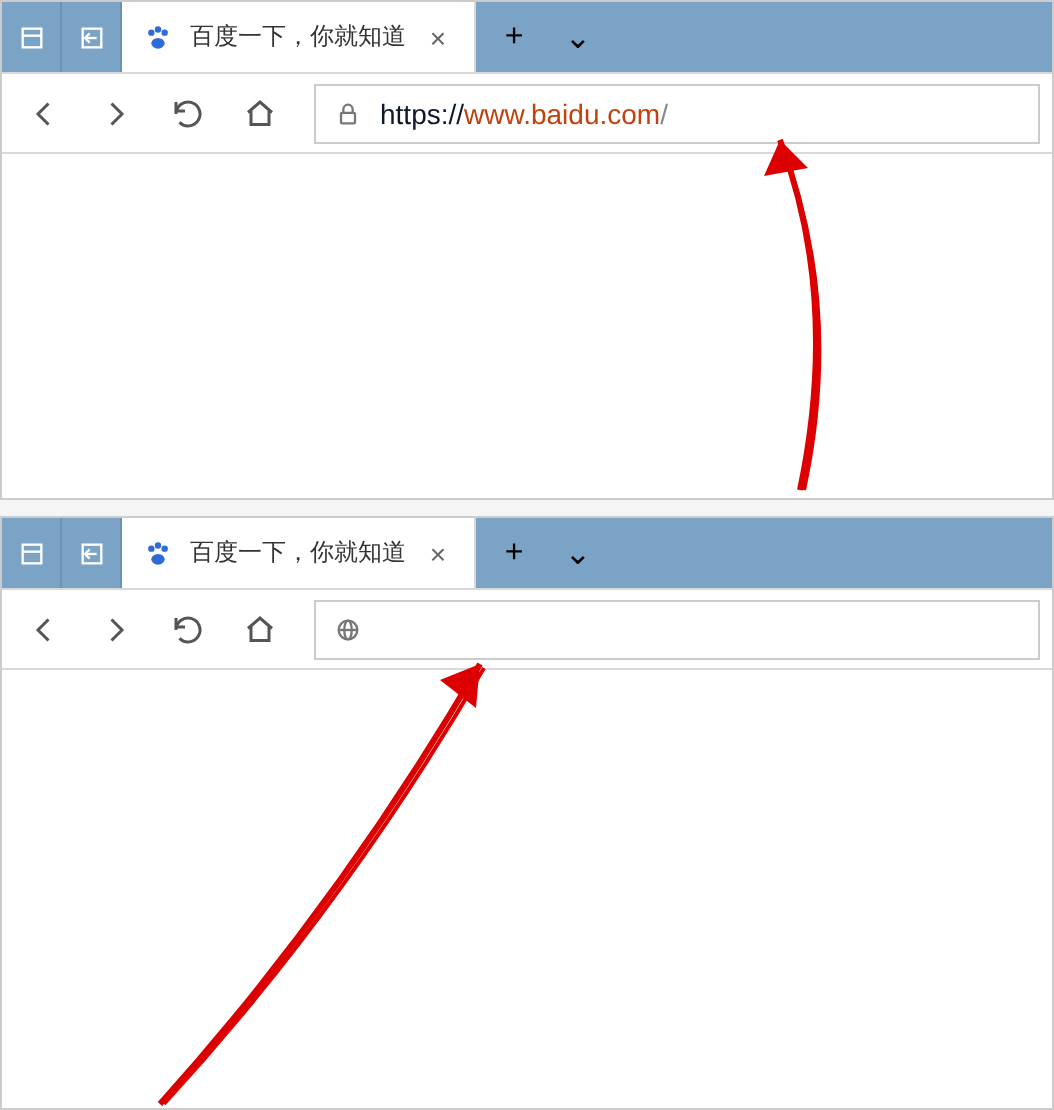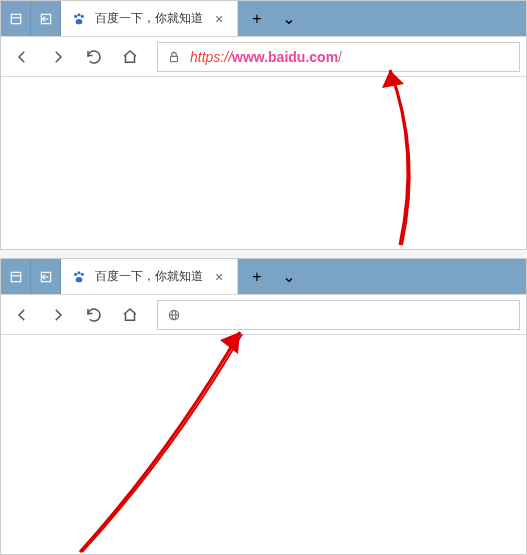--- a/index.html
+++ b/index.html
@@ -134,22 +134,22 @@
       align-items: center;
       justify-content: center;
       color: #777;
     }
     .addr-icon svg { width: 14px; height: 14px; }
     .addr {
       flex: 1;
       font-size: 14px;
       color: #333;
     }
-    .addr .proto { color: #ef4444; font-style: italic; }
-    .addr .host { color: #ec4899; font-weight: 700; }
+    .addr .proto { color: #0f172a; }
+    .addr .host { color: #c2410c; font-weight: 400; }
     .addr .path { color: #888; }
 
     .content {
       background: #fff;
       height: calc(100% - 76px);
     }
 
     
     .arrow {
       position: absolute;

